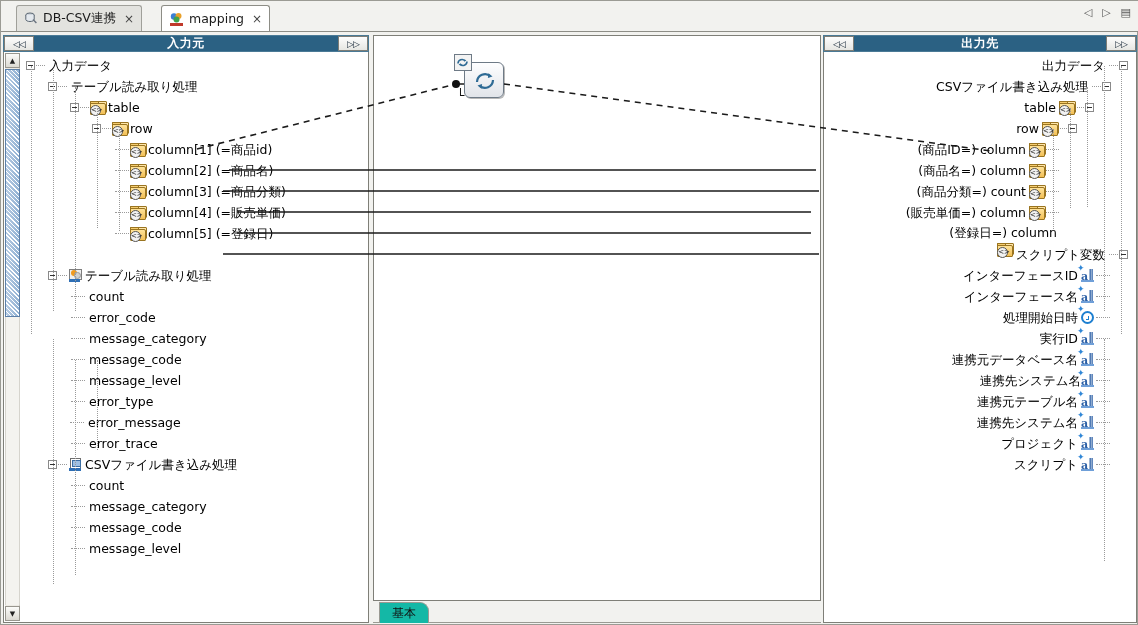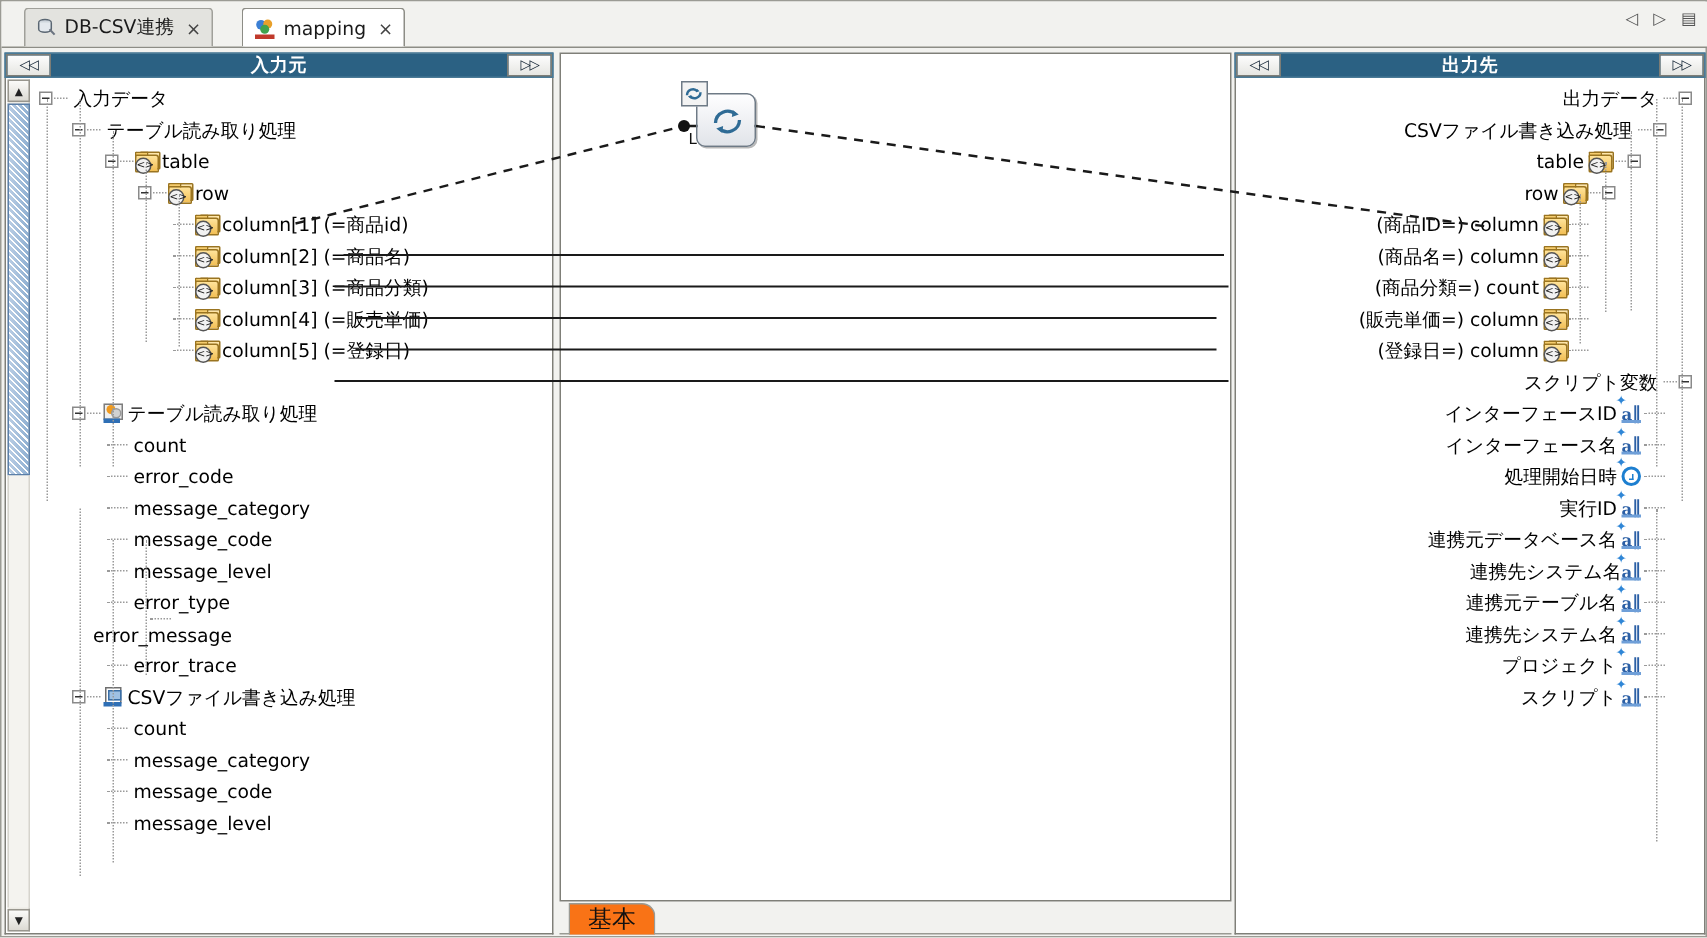--- a/index.html
+++ b/index.html
@@ -50,23 +50,23 @@
 
   #pane-left{left:2px;width:366px;height:588px;}
   #pane-right{left:822px;width:314px;height:588px;}
 
   
   #pane-center{left:372px;width:448px;height:588px;}
   .canvas{position:absolute;left:0;top:0;right:0;bottom:22px;
           background:#ffffff;border:1px solid #7f7f78;box-sizing:border-box;}
   .canvas-tabs{position:absolute;left:0;bottom:0;height:22px;width:100%;}
   .ctab{position:absolute;left:6px;bottom:0;height:20px;padding:0 12px 0 12px;
-        display:flex;align-items:center;background:#f97316;
+        display:flex;align-items:center;background:#14b8a6;
         border:1px solid #9a9a93;border-bottom:none;
-        border-radius:0 9px 0 0;font-size:16px;color:#111;}
+        border-radius:0 9px 0 0;font-size:12px;color:#111;}
   .ctab-rest{position:absolute;left:0;bottom:0;height:1px;width:100%;background:#9a9a93;}
 
   
   .vscroll{position:absolute;left:1px;top:1px;width:15px;bottom:1px;
            background:#eceae4;border-right:1px solid #c7c5bf;box-sizing:border-box;}
   .vs-btn{position:absolute;left:0;width:15px;height:15px;
           background:linear-gradient(#fbfbf9,#dcdad3);
           border:1px solid #98968e;box-sizing:border-box;
           display:flex;align-items:center;justify-content:center;font-size:7px;color:#222;}
   .vs-btn.up{top:0;}
@@ -298,21 +298,21 @@
             <span class="txt" style="margin-left:3px;">message_code</span>
           </div>
           <div class="row" style="top: 318px; left: 49px;">
             <span class="dots" style="width:14px;"></span>
             <span class="txt" style="margin-left:3px;">message_level</span>
           </div>
           <div class="row" style="top: 339px; left: 49px;">
             <span class="dots" style="width:14px;"></span>
             <span class="txt" style="margin-left:3px;">error_type</span>
           </div>
-          <div class="row" style="top: 360px; left: 38px; flex-direction: column;">
+          <div class="row" style="top: 360px; left: 48px;">
             <span class="dots" style="width:14px;"></span>
             <span class="txt" style="margin-left:3px;">error_message</span>
           </div>
           <div class="row" style="top: 381px; left: 49px;">
             <span class="dots" style="width:14px;"></span>
             <span class="txt" style="margin-left:3px;">error_trace</span>
           </div>
           <div class="row" style="top: 402px; left: 27px;">
             <span class="plus"></span>
             <span class="dots"></span>
@@ -434,21 +434,21 @@
           <div class="row r" style="top: 150px; right: 74px;">
             <span class="txt" style="margin-right:3px;">(販売単価=) column</span>
             <span class="ico ico-folder stack">
               <span class="body2"></span>
               <span class="tabtop"></span>
               <span class="body"></span>
               <span class="badge">&lt;&gt;</span>
             </span>
             <span class="dots" style="width:14px;"></span>
           </div>
-          <div class="row r" style="top: 171px; right: 74px;">
+          <div class="row r" style="top: 171px; right: 74px; flex-direction: column;">
             <span class="txt" style="margin-right:3px;">(登録日=) column</span>
             <span class="ico ico-folder stack">
               <span class="body2"></span>
               <span class="tabtop"></span>
               <span class="body"></span>
               <span class="badge">&lt;&gt;</span>
             </span>
             <span class="dots" style="width:14px;"></span>
           </div>
           <div class="row r" style="top: 192px; right: 6px;">

